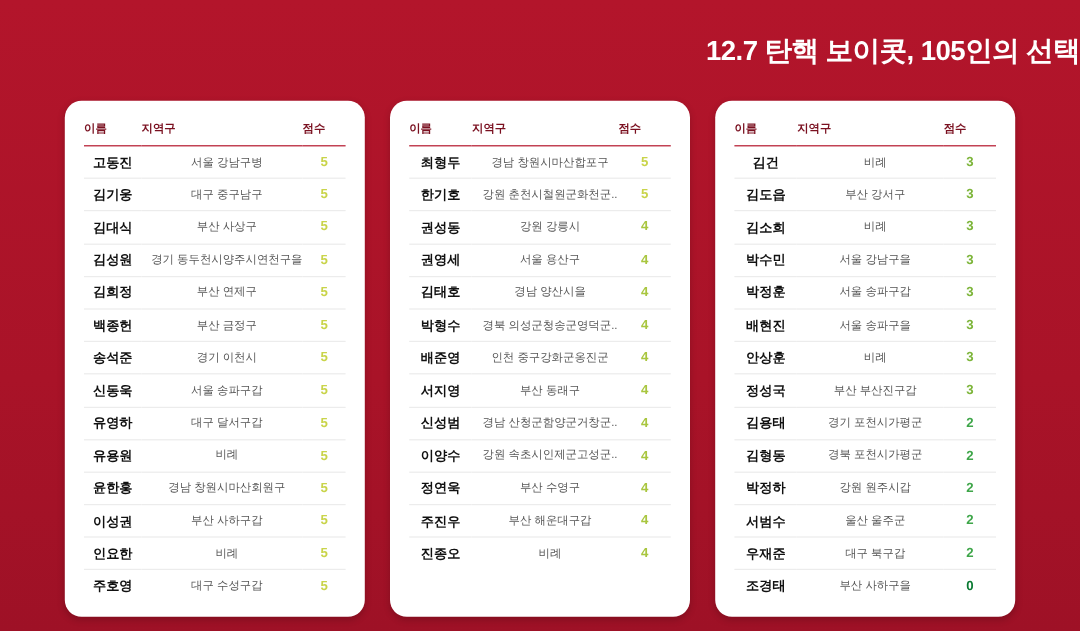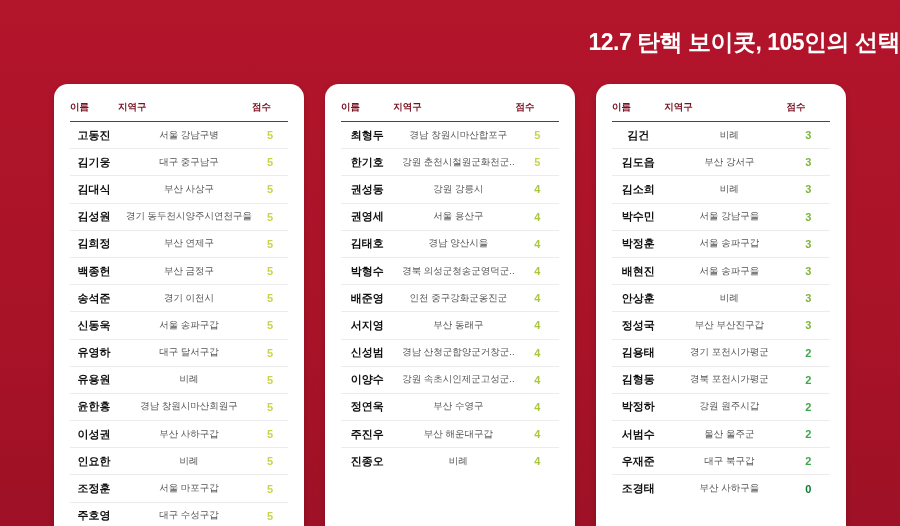--- a/index.html
+++ b/index.html
@@ -168,25 +168,20 @@
               <td class="name">이성권</td>
               <td class="dist">부산 사하구갑</td>
               <td class="score" style="color: rgb(201, 212, 74);">5</td>
             </tr>
             <tr>
               <td class="name">인요한</td>
               <td class="dist">비례</td>
               <td class="score" style="color: rgb(201, 212, 74);">5</td>
             </tr>
             <tr>
-              <td class="name">조정훈</td>
-              <td class="dist">서울 마포구갑</td>
-              <td class="score" style="color: rgb(201, 212, 74);">5</td>
-            </tr>
-            <tr>
               <td class="name">주호영</td>
               <td class="dist">대구 수성구갑</td>
               <td class="score" style="color: rgb(201, 212, 74);">5</td>
             </tr>
           </tbody>
       </table>
     </div>
 
     <div class="card">
       <table>

